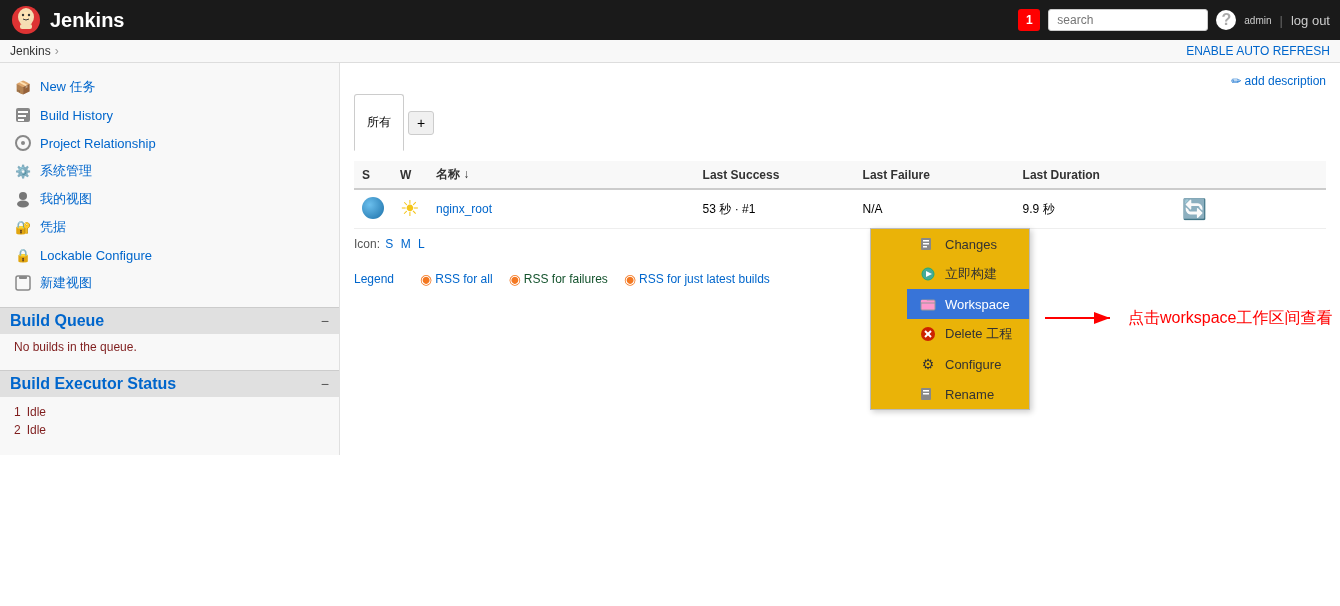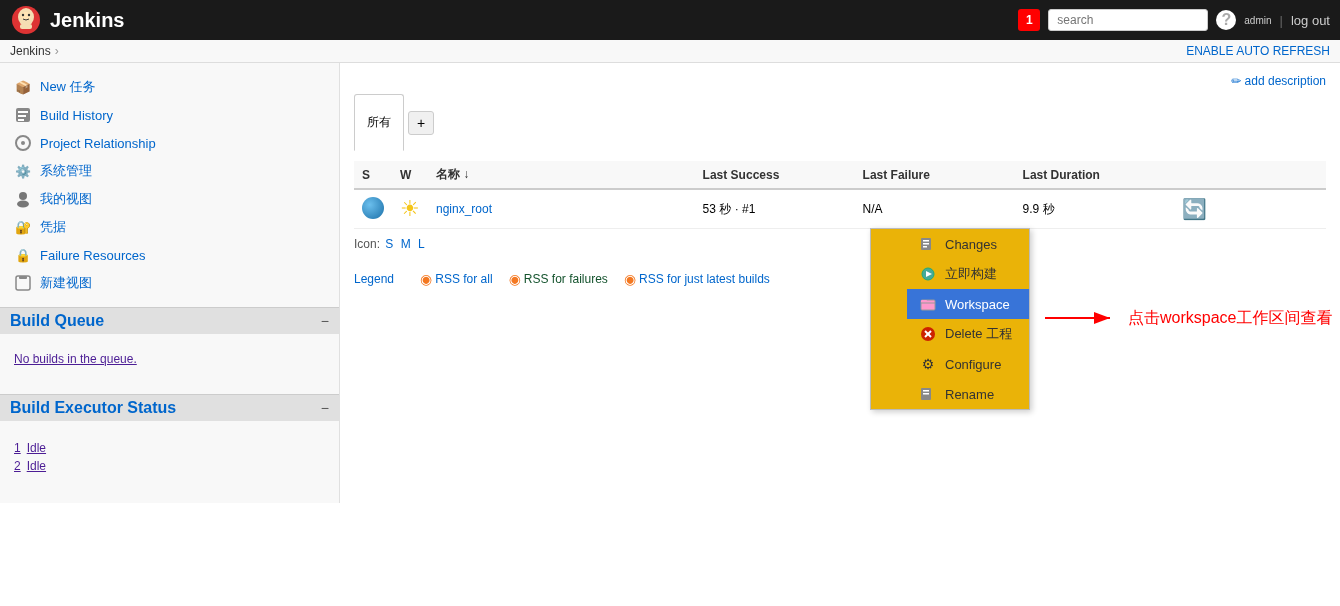--- a/index.html
+++ b/index.html
@@ -54,21 +54,21 @@
     .sidebar-label.link { color: #0066cc; }
 
     
     .sidebar-section {
       margin-top: 10px; border-top: 1px solid #ccc;
     }
     .sidebar-section-header {
       background: #e0e0e0; padding: 4px 10px; display: flex; align-items: center; justify-content: space-between;
     }
     .sidebar-section-title { font-size: 16px; font-weight: bold; color: #0066cc; }
-    .sidebar-section-body { padding: 18px 14px; font-size: 12px; color: #4c1d95; text-decoration: underline; }
+    .sidebar-section-body { padding: 6px 14px; font-size: 12px; color: #7f1d1d; }
     .executor-row { display: flex; gap: 6px; padding: 2px 0; font-size: 12px; }
     .minimize-btn { cursor: pointer; color: #555; font-size: 14px; }
 
     
     #content { flex: 1; padding: 10px 14px; position: relative; }
 
     
     #tabs { display: flex; align-items: center; gap: 4px; margin-bottom: 10px; }
     .tab-btn {
       padding: 19px 12px; border: 1px solid #ccc; background: #f0f0f0;
@@ -209,21 +209,21 @@
           </svg>
       </span>
       <a class="sidebar-label link">我的视图</a>
     </div>
     <div class="sidebar-item">
       <span class="sidebar-icon">🔐</span>
       <a class="sidebar-label link">凭据</a>
     </div>
     <div class="sidebar-item">
       <span class="sidebar-icon">🔒</span>
-      <a class="sidebar-label link">Failure Resources</a>
+      <a class="sidebar-label link">Lockable Configure</a>
     </div>
     <div class="sidebar-item">
       <span class="sidebar-icon">
         <svg width="18" height="18" viewBox="0 0 18 18">
             <rect x="2" y="2" width="14" height="14" rx="2" stroke="#888" stroke-width="1.5" fill="none"></rect>
             <rect x="5" y="2" width="8" height="3" rx="1" fill="#888"></rect>
           </svg>
       </span>
       <a class="sidebar-label link">新建视图</a>
     </div>

